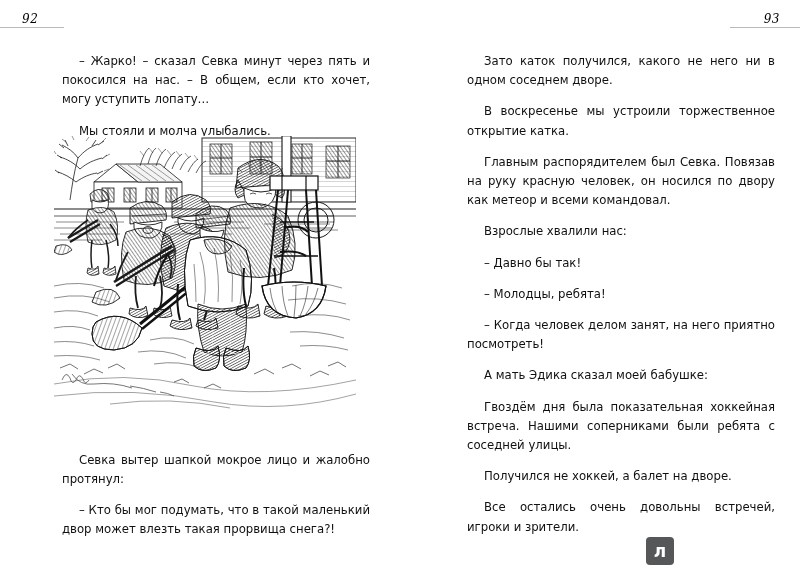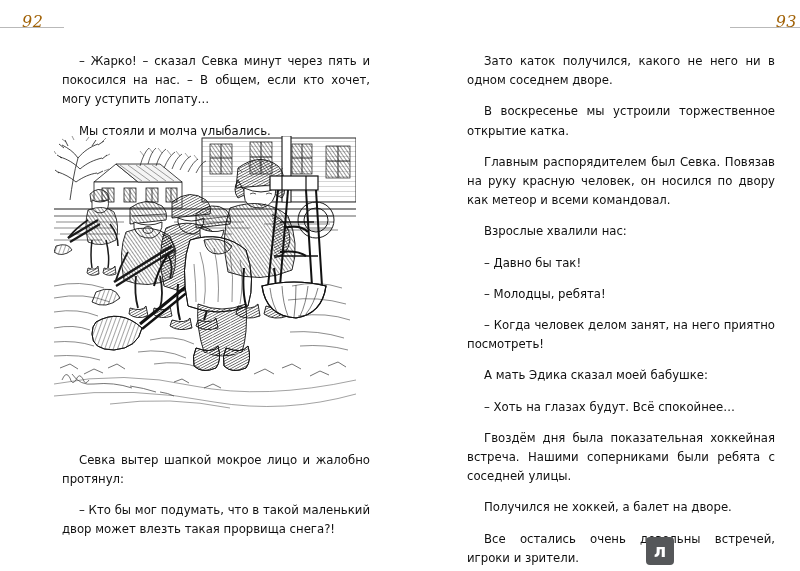--- a/index.html
+++ b/index.html
@@ -29,26 +29,26 @@
     border-top: 1px solid #b9b9b9;
   }
   .folio-rule.left  { left: 0px;   width: 64px;  top: 27px; }
   .folio-rule.right { right: 0px;  width: 70px;  top: 27px; }
 
   .folio {
     position: absolute;
     top: 12px;
     font-family: "DejaVu Serif", serif;
     font-style: italic;
-    font-size: 16px;
-    color: #a16207;
+    font-size: 12px;
+    color: #000000;
     letter-spacing: 0.5px;
   }
   .folio.left  { left: 22px; }
-  .folio.right { right: 3px; }
+  .folio.right { right: 20px; }
 
   
   .column {
     position: absolute;
     top: 40px;
     width: 332px;
     font-size: 11.7px;
     line-height: 19.2px;
     color: #101010;
     text-align: justify;
@@ -428,21 +428,20 @@
 
   <div class="column right">
     <p>Зато каток получился, какого не него ни в одном соседнем дворе.</p>
     <p>В воскресенье мы устроили торжественное открытие катка.</p>
     <p>Главным распорядителем был Севка. Повязав на руку красную человек, он носился по двору как метеор и всеми командовал.</p>
     <p>Взрослые хвалили нас:</p>
     <p>– Давно бы так!</p>
     <p>– Молодцы, ребята!</p>
     <p>– Когда человек делом занят, на него приятно посмотреть!</p>
     <p>А мать Эдика сказал моей бабушке:</p>
-    <p>– Хоть на глазах будут. Всё спокойнее…</p>
     <p>Гвоздём дня была показательная хоккейная встреча. Нашими соперниками были ребята с соседней улицы.</p>
     <p>Получился не хоккей, а балет на дворе.</p>
     <p>Все остались очень довольны встречей, игроки и зрители.</p>
   </div>
 
   <div class="logo">л</div>
 
 </div>
 
 </body></html>

